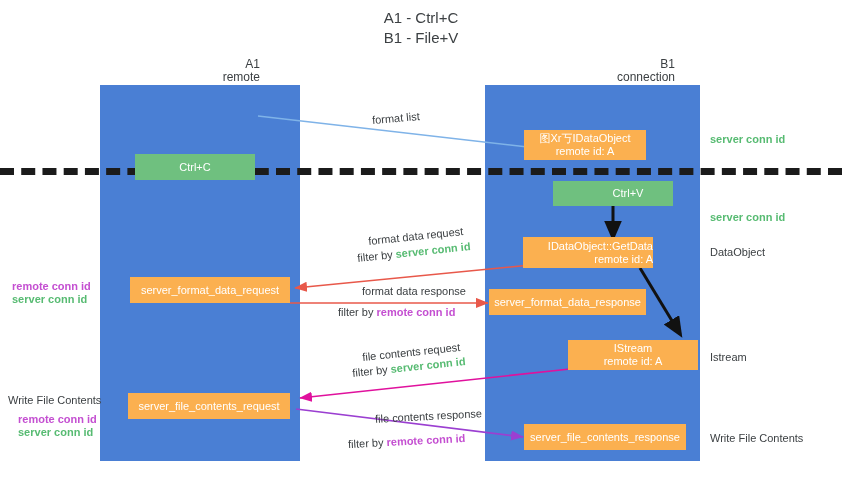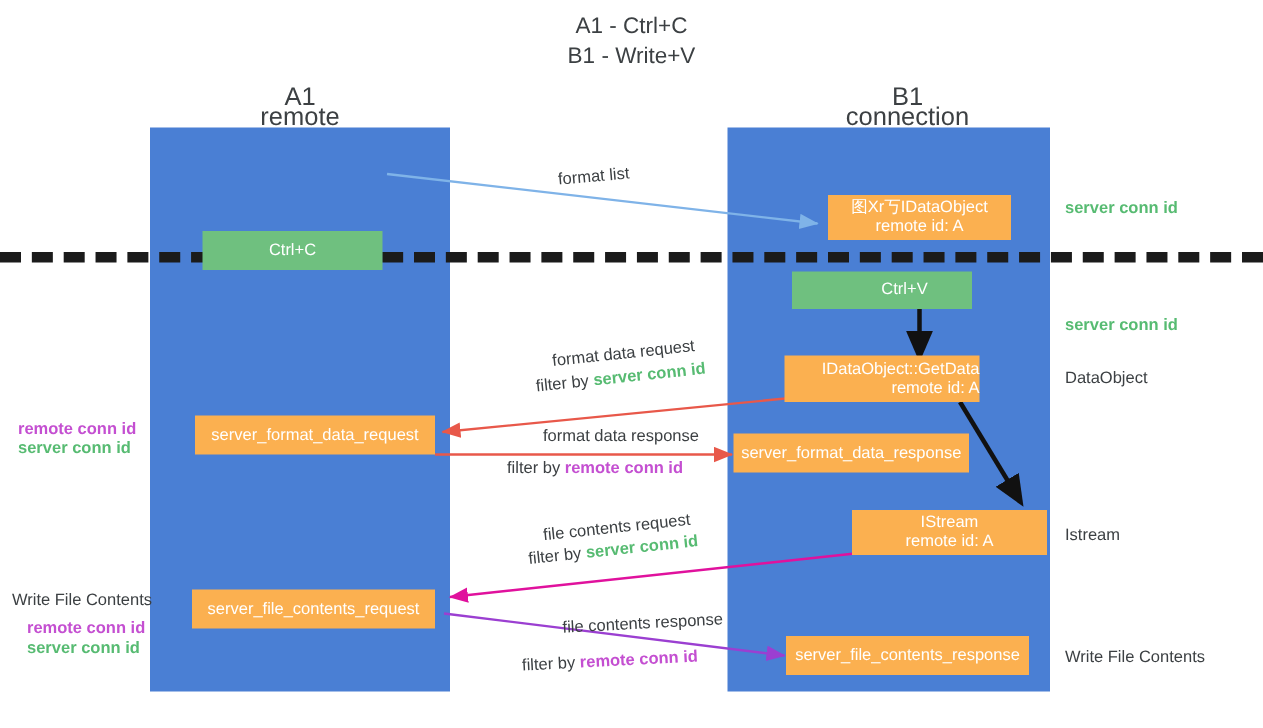--- a/index.html
+++ b/index.html
@@ -14,21 +14,21 @@
   #stage{position:absolute;left:0;top:0;width:738px;height:485px;text-decoration:underline;}
 
   
   .title{
     position:absolute;left:0;top:8px;width:842px;
     text-align:center;font-size:15px;line-height:20px;color:#3c4043;
   }
 
   
   .lane-head{
-    position:absolute;text-align:center;font-size:17px;line-height:13px;
+    position:absolute;text-align:right;font-size:12px;line-height:13px;
     color:#3c4043;
   }
 
   
   .lane{
     position:absolute;background:#4a7fd4;
   }
 
   
   .node{
@@ -56,21 +56,21 @@
 
   svg{position:absolute;left:0;top:0;}
 </style>
 </head>
 <body>
 
 <div id="stage">
 
   <div class="title">
     <div>A1 - Ctrl+C</div>
-    <div>B1 - Write+V</div>
+    <div>B1 - File+V</div>
   </div>
 
   <div class="lane-head" style="left:140px;top:58px;width:120px;">
     <div>A1</div>
     <div>remote</div>
   </div>
   <div class="lane-head" style="left:535px;top:58px;width:140px;">
     <div>B1</div>
     <div>connection</div>
   </div>
@@ -111,26 +111,26 @@
 
     <line x1="296" y1="409" x2="523" y2="437" stroke="#9b3fd1" stroke-width="1.6" marker-end="url(#ah-purple)"></line>
   </svg>
 
   <div class="dashsep"></div>
 
   <div class="node green" style="left:135px;top:110px;width:120px;height:26px;margin-top:44px;">
     <div>Ctrl+C</div>
   </div>
 
-  <div class="node orange" style="left:552px;top:130px;width:122px;height:30px;align-items:center;">
+  <div class="node orange" style="left:524px;top:130px;width:122px;height:30px;align-items:center;">
     <div>图Xr丂IDataObject</div>
     <div class="l2">remote id: A</div>
   </div>
 
-  <div class="node green" style="left:528px;top:181px;width:120px;height:25px;padding-left:30px;">
+  <div class="node green" style="left:553px;top:181px;width:120px;height:25px;padding-left:30px;">
     <div>Ctrl+V</div>
   </div>
 
   <div class="node orange" style="left:523px;top:237px;width:130px;height:31px;align-items:flex-end;">
     <div>IDataObject::GetData</div>
     <div class="l2">remote id: A</div>
   </div>
 
   <div class="node orange" style="left:489px;top:289px;width:157px;height:26px;">
     <div>server_format_data_response</div>

